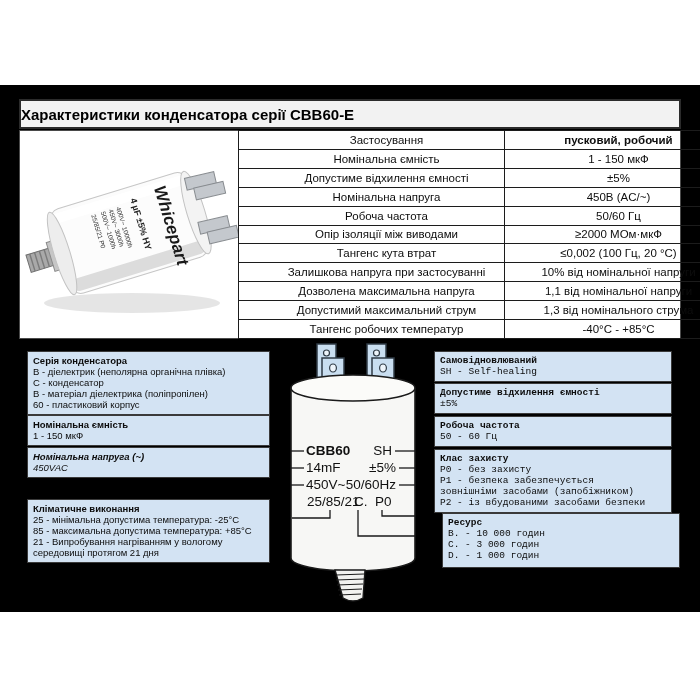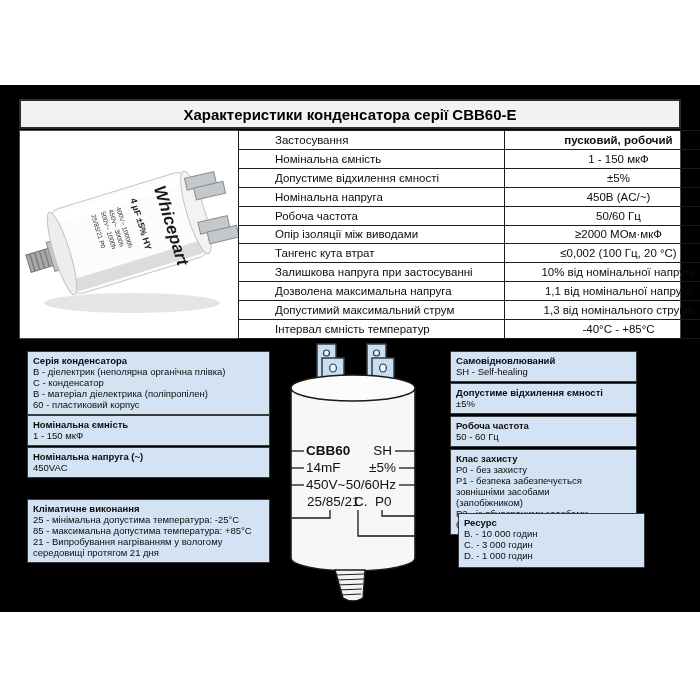--- a/index.html
+++ b/index.html
@@ -2,42 +2,42 @@
 <html><head>
 <meta charset="utf-8">
 <style>
   html,body{margin:0;padding:0;background:#ffffff;}
   body{font-family:"Liberation Sans", sans-serif; color:#111;}
   #stage{position:relative;width:700px;height:700px;background:#ffffff;overflow:hidden;}
   #frame{position:absolute;left:0;top:85px;width:700px;height:527px;background:#000;}
 
   .title-bar{position:absolute;left:19px;top:99px;width:662px;height:30px;
     background:#f2f2f2;border:2px solid #2b2b2b;box-sizing:border-box;
-    display:flex;align-items:center;justify-content:center;
+    display:flex;align-items:center;
     font-size:15px;font-weight:bold;color:#000;}
 
   .panel{position:absolute;left:19px;top:130px;width:662px;height:209px;
     background:#ffffff;border:1px solid #4a4a4a;box-sizing:border-box;}
 
   .photo-wrap{position:absolute;left:0;top:0;width:218px;height:207px;overflow:hidden;}
 
   table.spec{position:absolute;left:218px;top:-1px;width:438px;height:209px;
     border-collapse:collapse;table-layout:fixed;}
   table.spec td{border:1px solid #1c1c1c;font-size:11.5px;padding:0 6px;
     height:17px;color:#0d0d0d;overflow:hidden;white-space:nowrap;}
-  table.spec td.lbl{width:223px;text-align:left;padding-left:36px;}
+  table.spec td.lbl{width:223px;text-align:center;padding-left:36px;}
   table.spec td.val{width:215px;text-align:center;}
   table.spec td.bold{font-weight:bold;}
 
   .box{position:absolute;background:#d3e3f3;border:1px solid #3a3a3a;
     padding:3px 17px 4px 5px;font-size:9.5px;line-height:1.16;color:#0c0c0c;
     box-sizing:border-box;}
   .box .bt{font-weight:bold;}
   .lbx{left:27px;width:243px;}
-  .rbx{left:450px;width:187px;}
+  .rbx{left:434px;width:238px;font-family:Liberation Mono, monospace;}
 
   .diagram-wrap{position:absolute;left:278px;top:340px;width:144px;height:268px;}
   svg text{font-family:"Liberation Sans", sans-serif;}
 </style>
 </head>
 <body>
 
 <div id="stage">
   <div id="frame"></div>
 
@@ -121,39 +121,39 @@
           </tr>
       <tr>
             <td class="lbl">Дозволена максимальна напруга</td>
             <td class="val">1,1 від номінальної напруги</td>
           </tr>
       <tr>
             <td class="lbl">Допустимий максимальний струм</td>
             <td class="val">1,3 від номінального струма</td>
           </tr>
       <tr>
-            <td class="lbl">Інтервал ємність температур</td>
+            <td class="lbl">Тангенс робочих температур</td>
             <td class="val">-40°C - +85°C</td>
           </tr>
     </tbody>
       </table>
   </div>
 
   <div class="box lbx" style="top:351px;min-height:57px;">
     <div class="bt">Серія конденсатора</div>
     <div>B - діелектрик (неполярна органічна плівка)</div>
     <div>C - конденсатор</div>
     <div>B - матеріал діелектрика (поліпропілен)</div>
     <div>60 - пластиковий корпус</div>
   </div>
   <div class="box lbx" style="top:415px;">
     <div class="bt">Номінальна ємність</div>
     <div>1 - 150 мкФ</div>
   </div>
-  <div class="box lbx" style="top:447px;">
+  <div class="box lbx" style="top:447px;font-style:italic;">
     <div class="bt">Номінальна напруга (~)</div>
     <div>450VAC</div>
   </div>
   <div class="box lbx" style="top:499px;min-height:57px;">
     <div class="bt">Кліматичне виконання</div>
     <div>25 - мінімальна допустима температура: -25°C</div>
     <div>85 - максимальна допустима температура: +85°C</div>
     <div>21 - Випробування нагріванням у вологому середовищі протягом 21 дня</div>
   </div>
 

